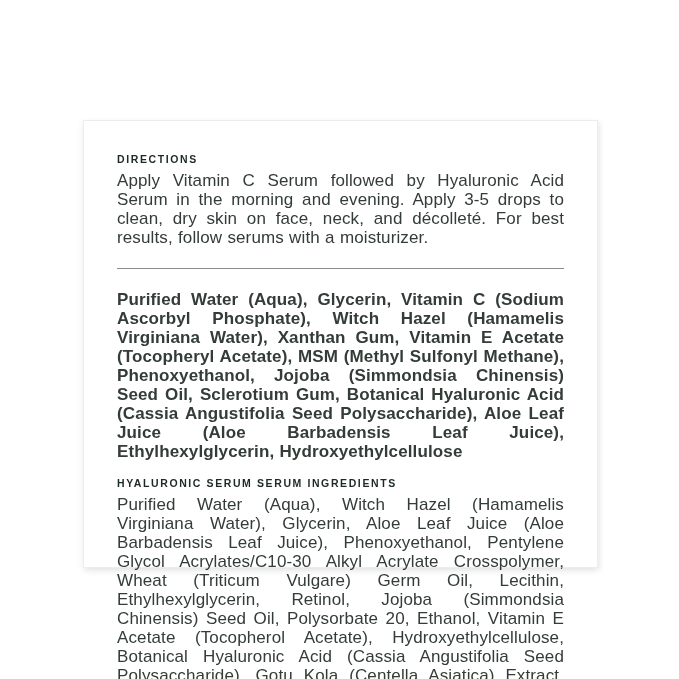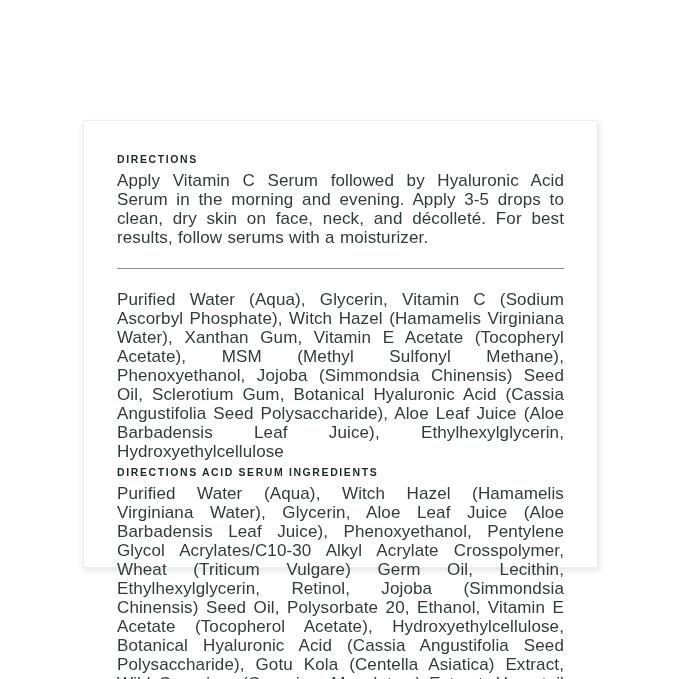--- a/index.html
+++ b/index.html
@@ -45,37 +45,38 @@
   .usage-paragraph {
     margin-bottom: 15px;
   }
   .section-divider {
     border: none;
     border-top: 1px solid #8c8c8c;
     margin: 21px 0 21px 0;
     height: 0;
   }
   .ingredients-section-vitc .body-text {
-    margin-bottom: 5px;
+    margin-bottom: 16px;
+    font-weight: bold;
   }
 </style>
 </head>
 <body>
 
 <div class="label-card">
 
   <section>
     <h2 class="section-heading">DIRECTIONS</h2>
     <p class="body-text usage-paragraph">Apply Vitamin C Serum followed by Hyaluronic Acid Serum in the morning and evening. Apply 3-5 drops to clean, dry skin on face, neck, and décolleté. For best results, follow serums with a moisturizer.</p>
   </section>
 
   <hr class="section-divider">
 
   <section class="ingredients-section-vitc">
     <p class="body-text">Purified Water (Aqua), Glycerin, Vitamin C (Sodium Ascorbyl Phosphate), Witch Hazel (Hamamelis Virginiana Water), Xanthan Gum, Vitamin E Acetate (Tocopheryl Acetate), MSM (Methyl Sulfonyl Methane), Phenoxyethanol, Jojoba (Simmondsia Chinensis) Seed Oil, Sclerotium Gum, Botanical Hyaluronic Acid (Cassia Angustifolia Seed Polysaccharide), Aloe Leaf Juice (Aloe Barbadensis Leaf Juice), Ethylhexylglycerin, Hydroxyethylcellulose</p>
   </section>
 
   <section>
-    <h2 class="section-heading">DIRECTIONS ACID SERUM INGREDIENTS</h2>
+    <h2 class="section-heading">HYALURONIC SERUM SERUM INGREDIENTS</h2>
     <p class="body-text">Purified Water (Aqua), Witch Hazel (Hamamelis Virginiana Water), Glycerin, Aloe Leaf Juice (Aloe Barbadensis Leaf Juice), Phenoxyethanol, Pentylene Glycol Acrylates/C10-30 Alkyl Acrylate Crosspolymer, Wheat (Triticum Vulgare) Germ Oil, Lecithin, Ethylhexylglycerin, Retinol, Jojoba (Simmondsia Chinensis) Seed Oil, Polysorbate 20, Ethanol, Vitamin E Acetate (Tocopherol Acetate), Hydroxyethylcellulose, Botanical Hyaluronic Acid (Cassia Angustifolia Seed Polysaccharide), Gotu Kola (Centella Asiatica) Extract, Wild Geranium (Geranium Maculatum) Extract, Horsetail (Equisetum Arvense) Extract, Dandelion (Taraxacum Officinale) Root Extract, Green Tea (Camellia Sinensis) Leaf Extract, Bee Glue (Propolis) Extract, Carrageenan Gum</p>
   </section>
 
 </div>
 
 </body></html>

